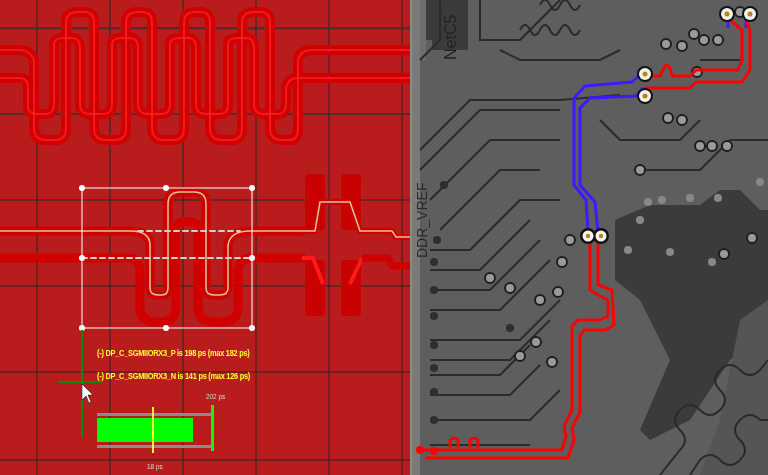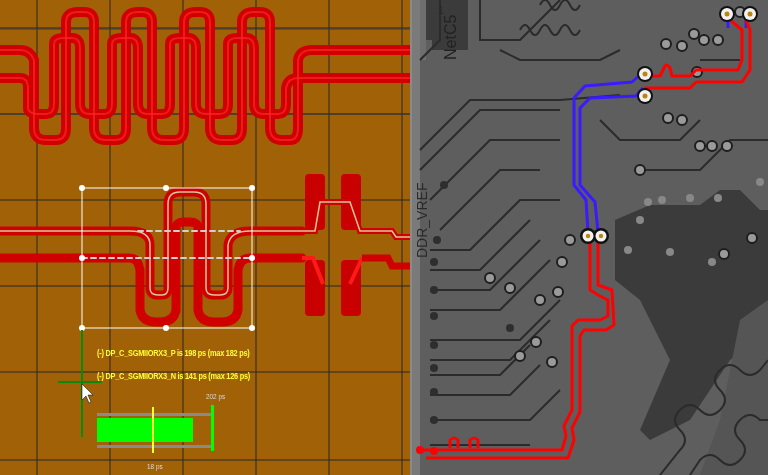--- a/index.html
+++ b/index.html
@@ -1,18 +1,18 @@
 <!DOCTYPE html>
 <html><head>
 <meta charset="utf-8">
 <style>
   html, body { margin: 0; padding: 0; background: #000; }
   body { width: 768px; height: 475px; overflow: hidden; position: relative; font-family: "Liberation Sans", sans-serif; }
   .panel { position: absolute; top: 0; height: 475px; overflow: hidden; }
-  #left-panel { left: 0; width: 410px; background: #a16207; }
+  #left-panel { left: 0; width: 410px; background: #b91c1c; }
   #divider { position: absolute; left: 410px; top: 0; width: 2px; height: 475px; background: #8a8a8a; }
   #right-panel { left: 412px; width: 356px; background: #5e5e5e; }
   svg { display: block; position: absolute; left: 0; top: 0; }
   .status-line { position: absolute; left: 97px; font-size: 9px; color: #ffff33; font-weight: bold; white-space: nowrap; letter-spacing: -0.3px; transform: scaleX(0.82); transform-origin: left center; }
   .scale-label { position: absolute; font-size: 8px; color: #d8d8d8; white-space: nowrap; transform: scaleX(0.8); transform-origin: left center; }
   .board-text { position: absolute; color: #2a2a2a; font-size: 16px; white-space: nowrap; transform-origin: left top; }
 </style>
 </head>
 <body>
 

